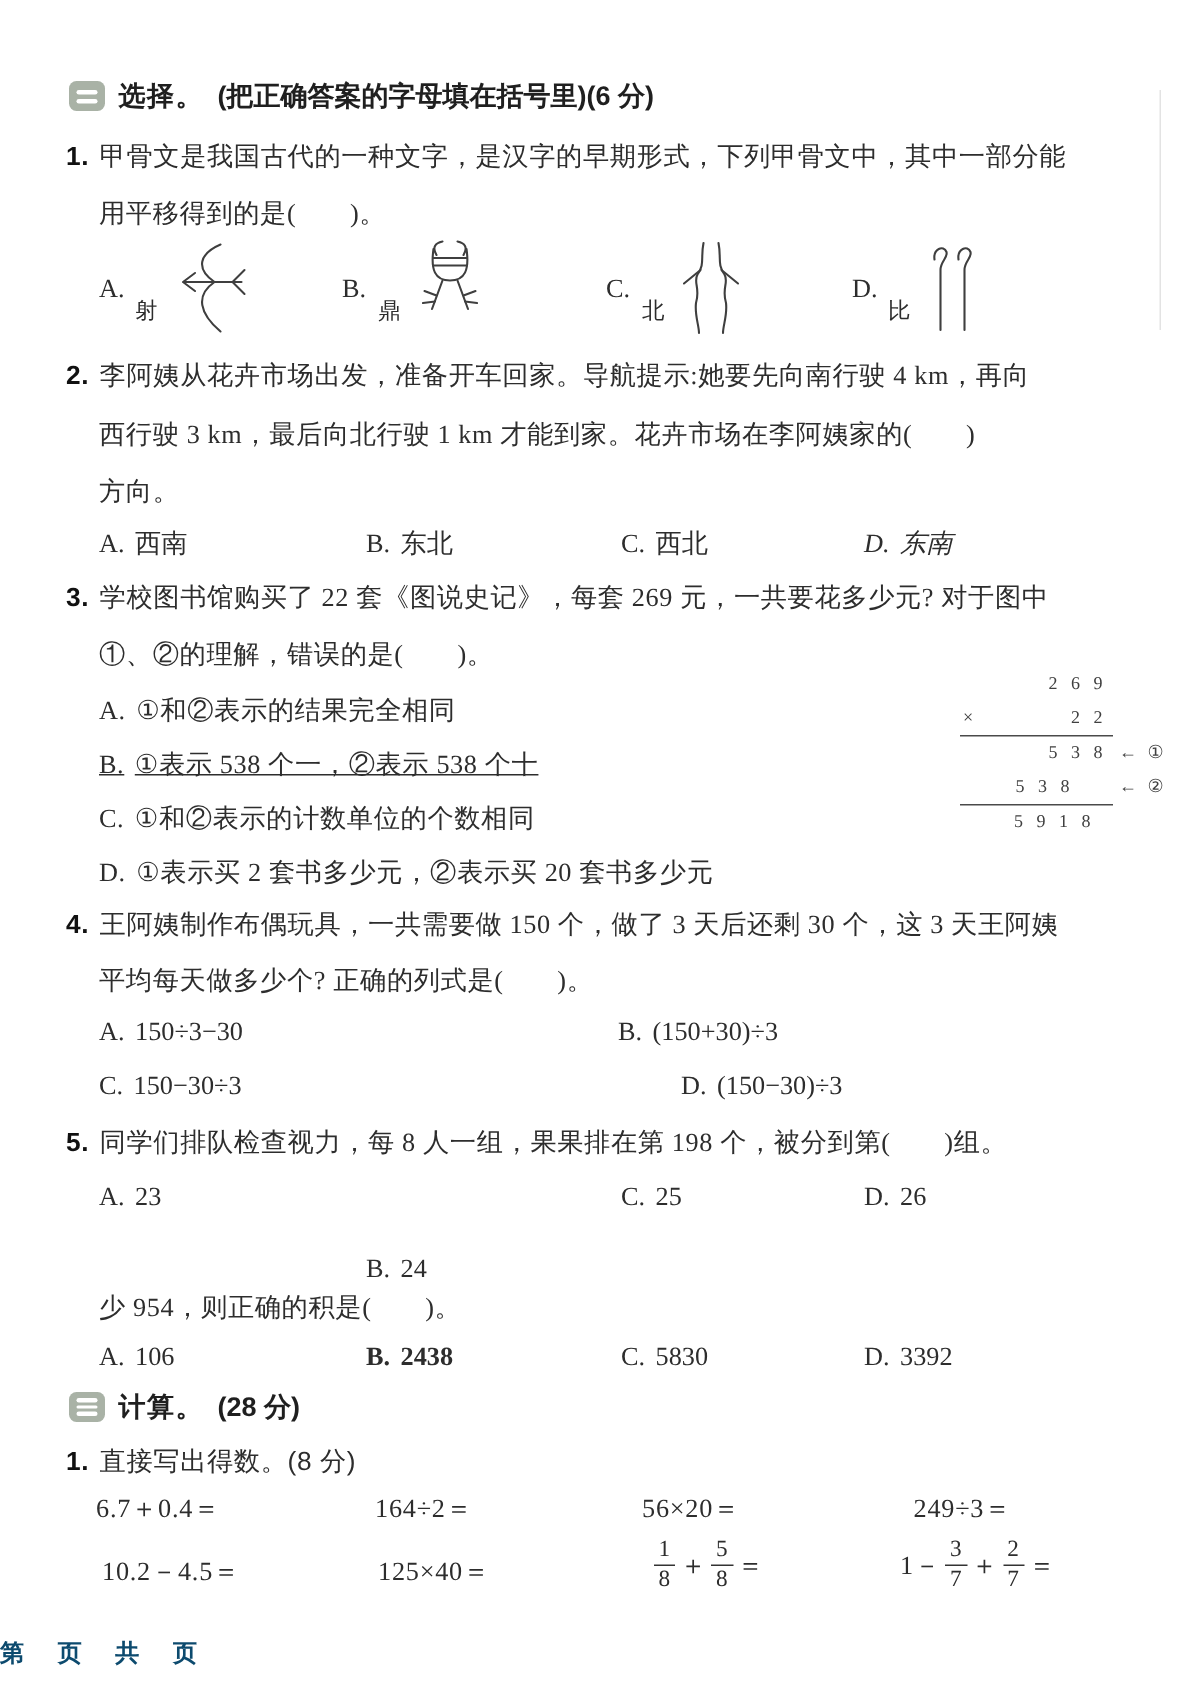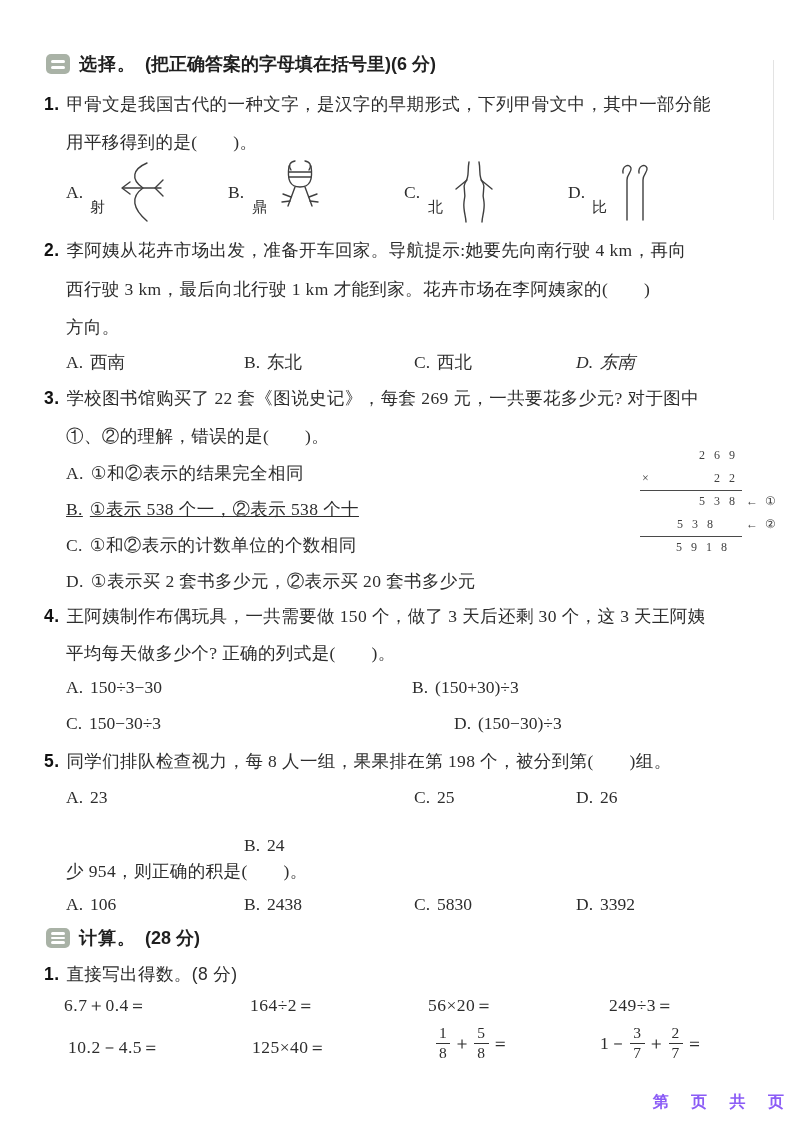--- a/index.html
+++ b/index.html
@@ -41,23 +41,23 @@
   .shift .mnums{padding-right:26px;}
   .mtag{position:absolute;left:106px;top:0;display:flex;align-items:center;gap:7px;white-space:nowrap;}
   
   .calc-row{position:absolute;left:64px;width:722px;height:46px;}
   .citem{position:absolute;top:0;white-space:nowrap;letter-spacing:0.5px;}
   .fr{display:inline-block;text-align:center;vertical-align:-14px;line-height:1.08;font-size:15.5px;}
   .fr .fn{display:block;border-bottom:1.3px solid #333;padding:0 3px 1px;}
   .fr .fd{display:block;padding-top:1px;}
   .fracexp{display:inline-flex;align-items:center;gap:3px;}
   
-  .footer{position:absolute;top:1092px;left:0;width:100%;text-align:right;
+  .footer{position:absolute;top:1092px;left:0;width:100%;text-align:left;
           font-family:"Liberation Sans","DejaVu Sans",sans-serif;font-weight:bold;
-          font-size:16px;letter-spacing:9px;color:#8b5cf6;}
+          font-size:16px;letter-spacing:9px;color:#0c4a6e;}
   .edge-line{position:absolute;right:19px;top:60px;width:1px;height:160px;background:#e3e3e3;}
 </style>
 </head>
 <body>
 
 <div class="page">
 
   <div class="sec-header" style="top:52px;">
     <span class="sec-icon">
         <i class="bar"></i>
@@ -173,21 +173,21 @@
   <div class="opt-row" style="top:787px;">
     <span class="opt" style="left:0;"><span class="olabel">A.</span><span>23</span></span>
     <span class="opt" style="left:178px;margin-top:48px;"><span class="olabel">B.</span><span>24</span></span>
     <span class="opt" style="left:348px;"><span class="olabel">C.</span><span>25</span></span>
     <span class="opt" style="left:510px;"><span class="olabel">D.</span><span>26</span></span>
   </div>
 
   <div class="qline cont" style="top:859px;"><span>少 954，则正确的积是(　　)。</span></div>
   <div class="opt-row" style="top:894px;">
     <span class="opt" style="left:0;"><span class="olabel">A.</span><span>106</span></span>
-    <span class="opt" style="left:178px;"><span class="olabel">B.</span><span>2438</span></span>
+    <span class="opt" style="left:178px;font-weight:bold;"><span class="olabel">B.</span><span>2438</span></span>
     <span class="opt" style="left:348px;"><span class="olabel">C.</span><span>5830</span></span>
     <span class="opt" style="left:510px;"><span class="olabel">D.</span><span>3392</span></span>
   </div>
 
   <div class="sec-header" style="top:926px;">
     <span class="sec-icon three">
         <i class="bar"></i>
         <i class="bar"></i>
         <i class="bar"></i>
       </span>

